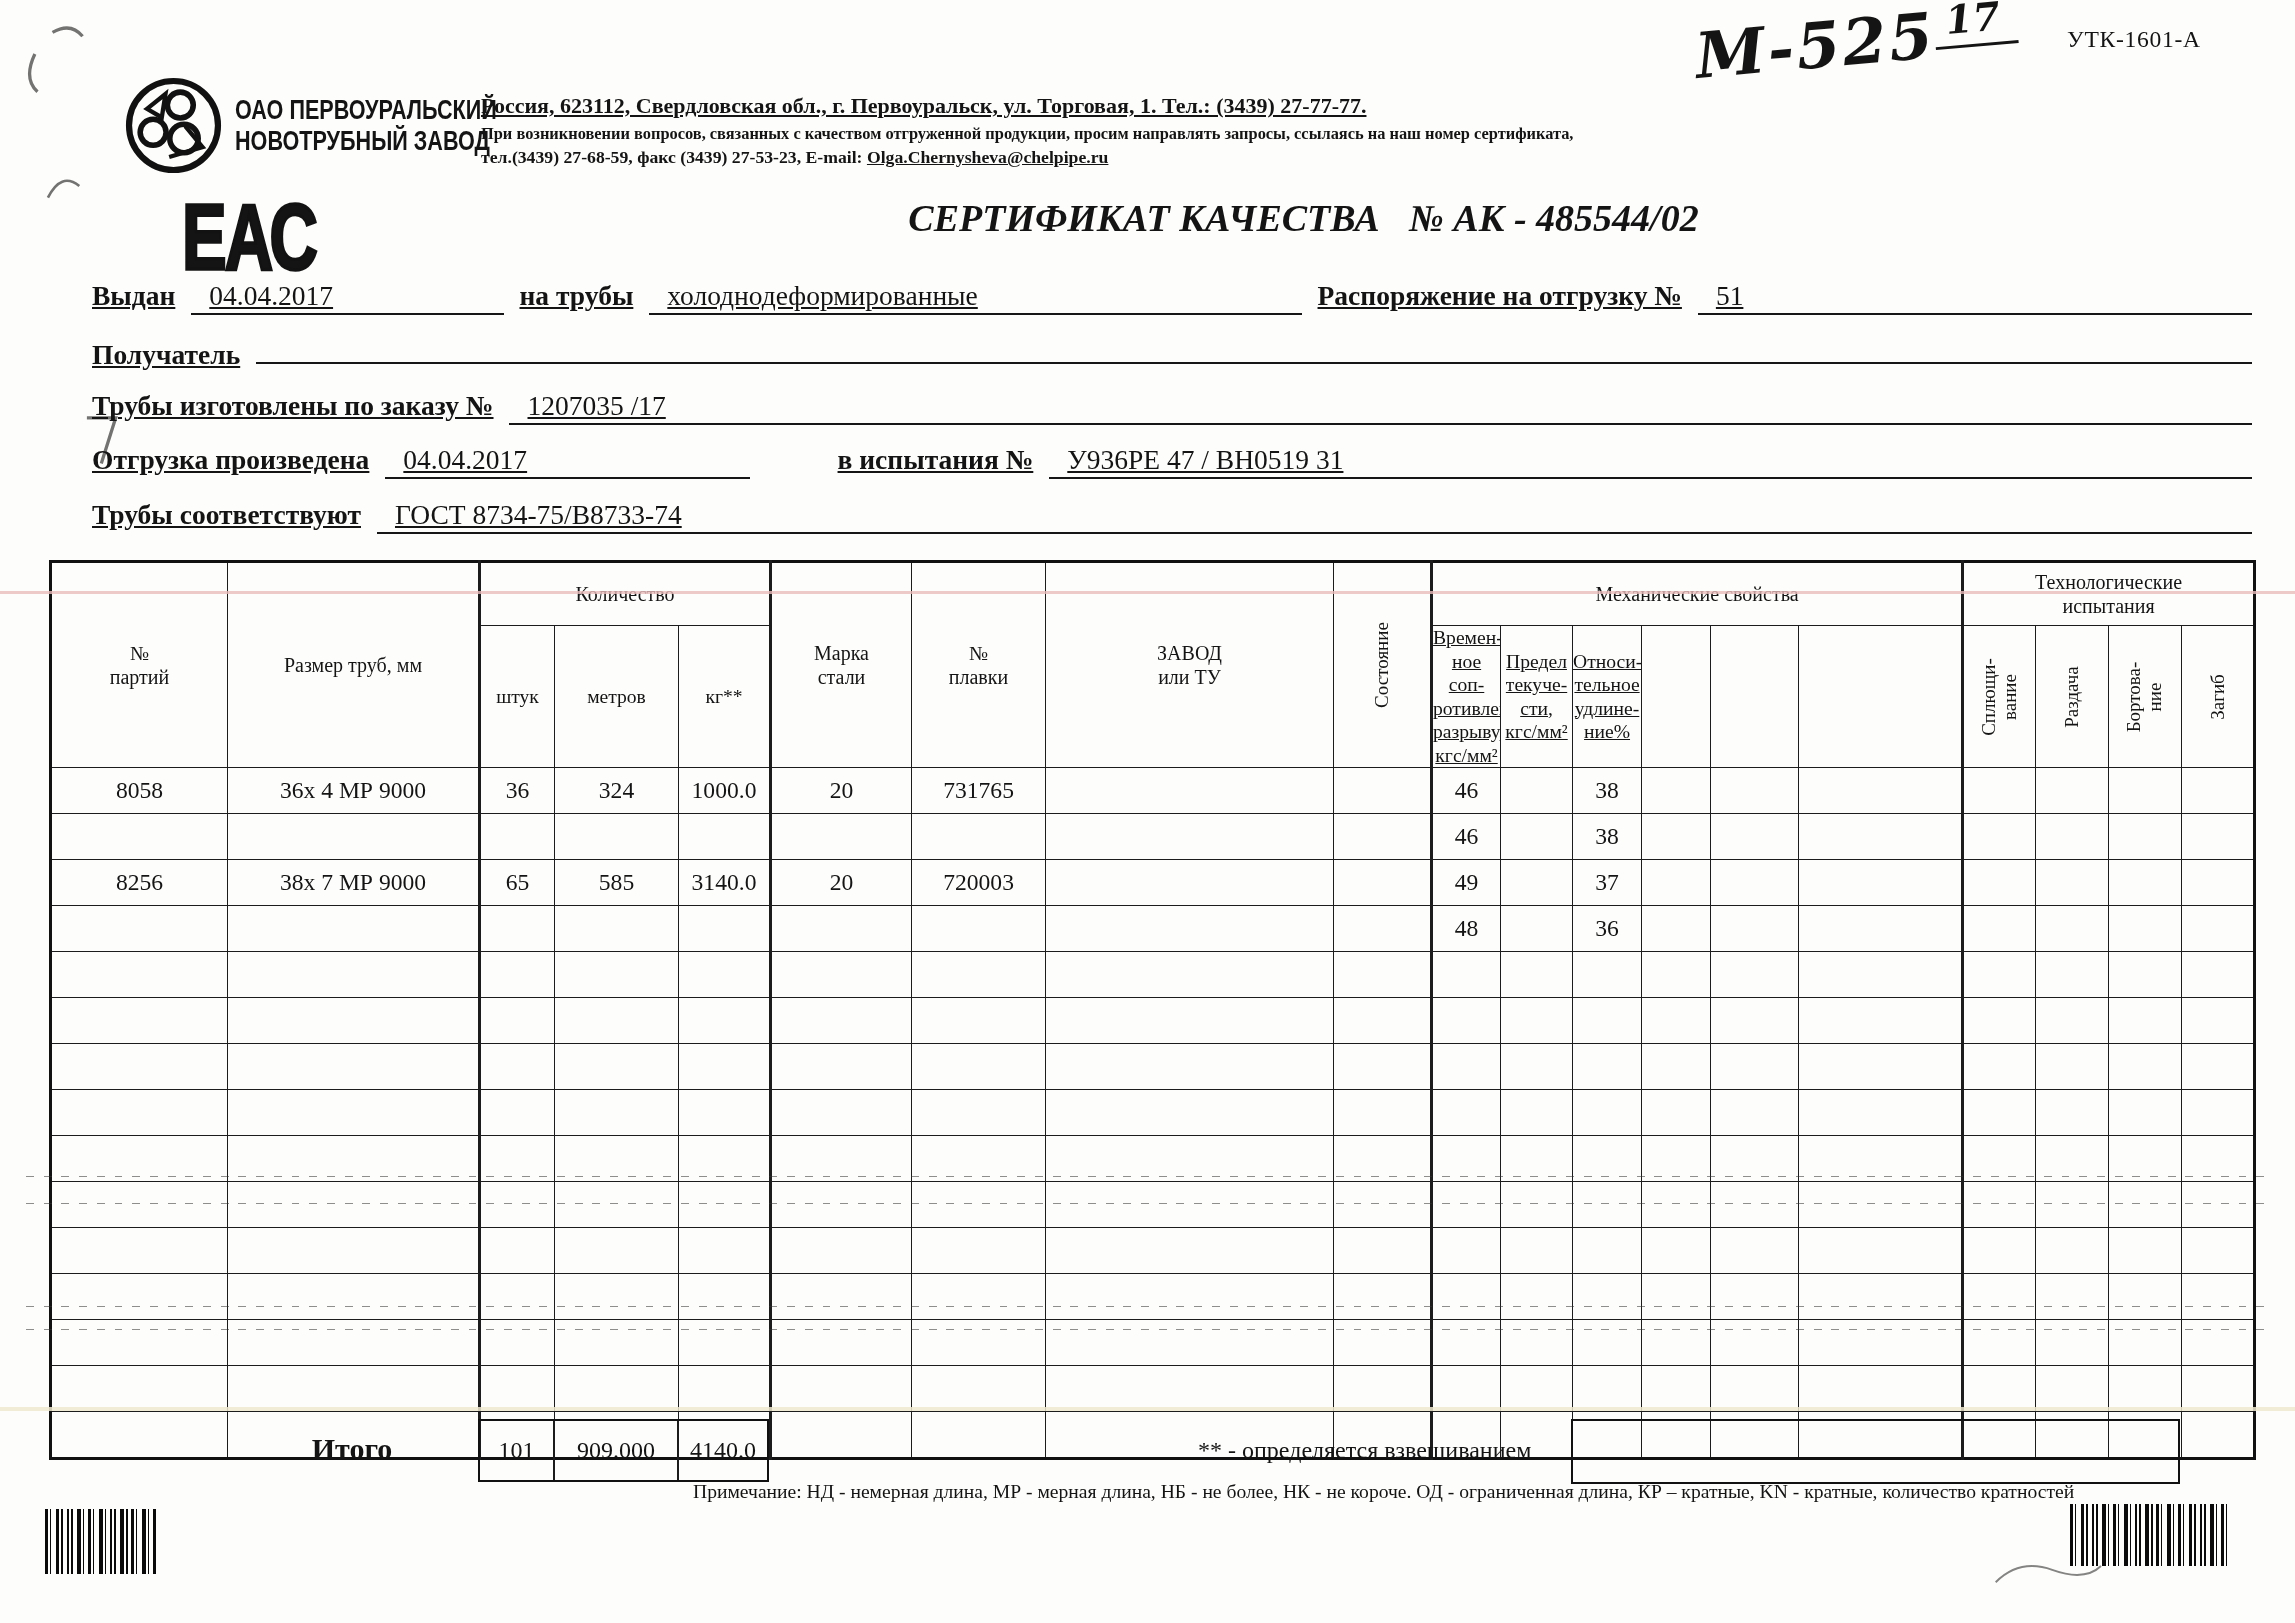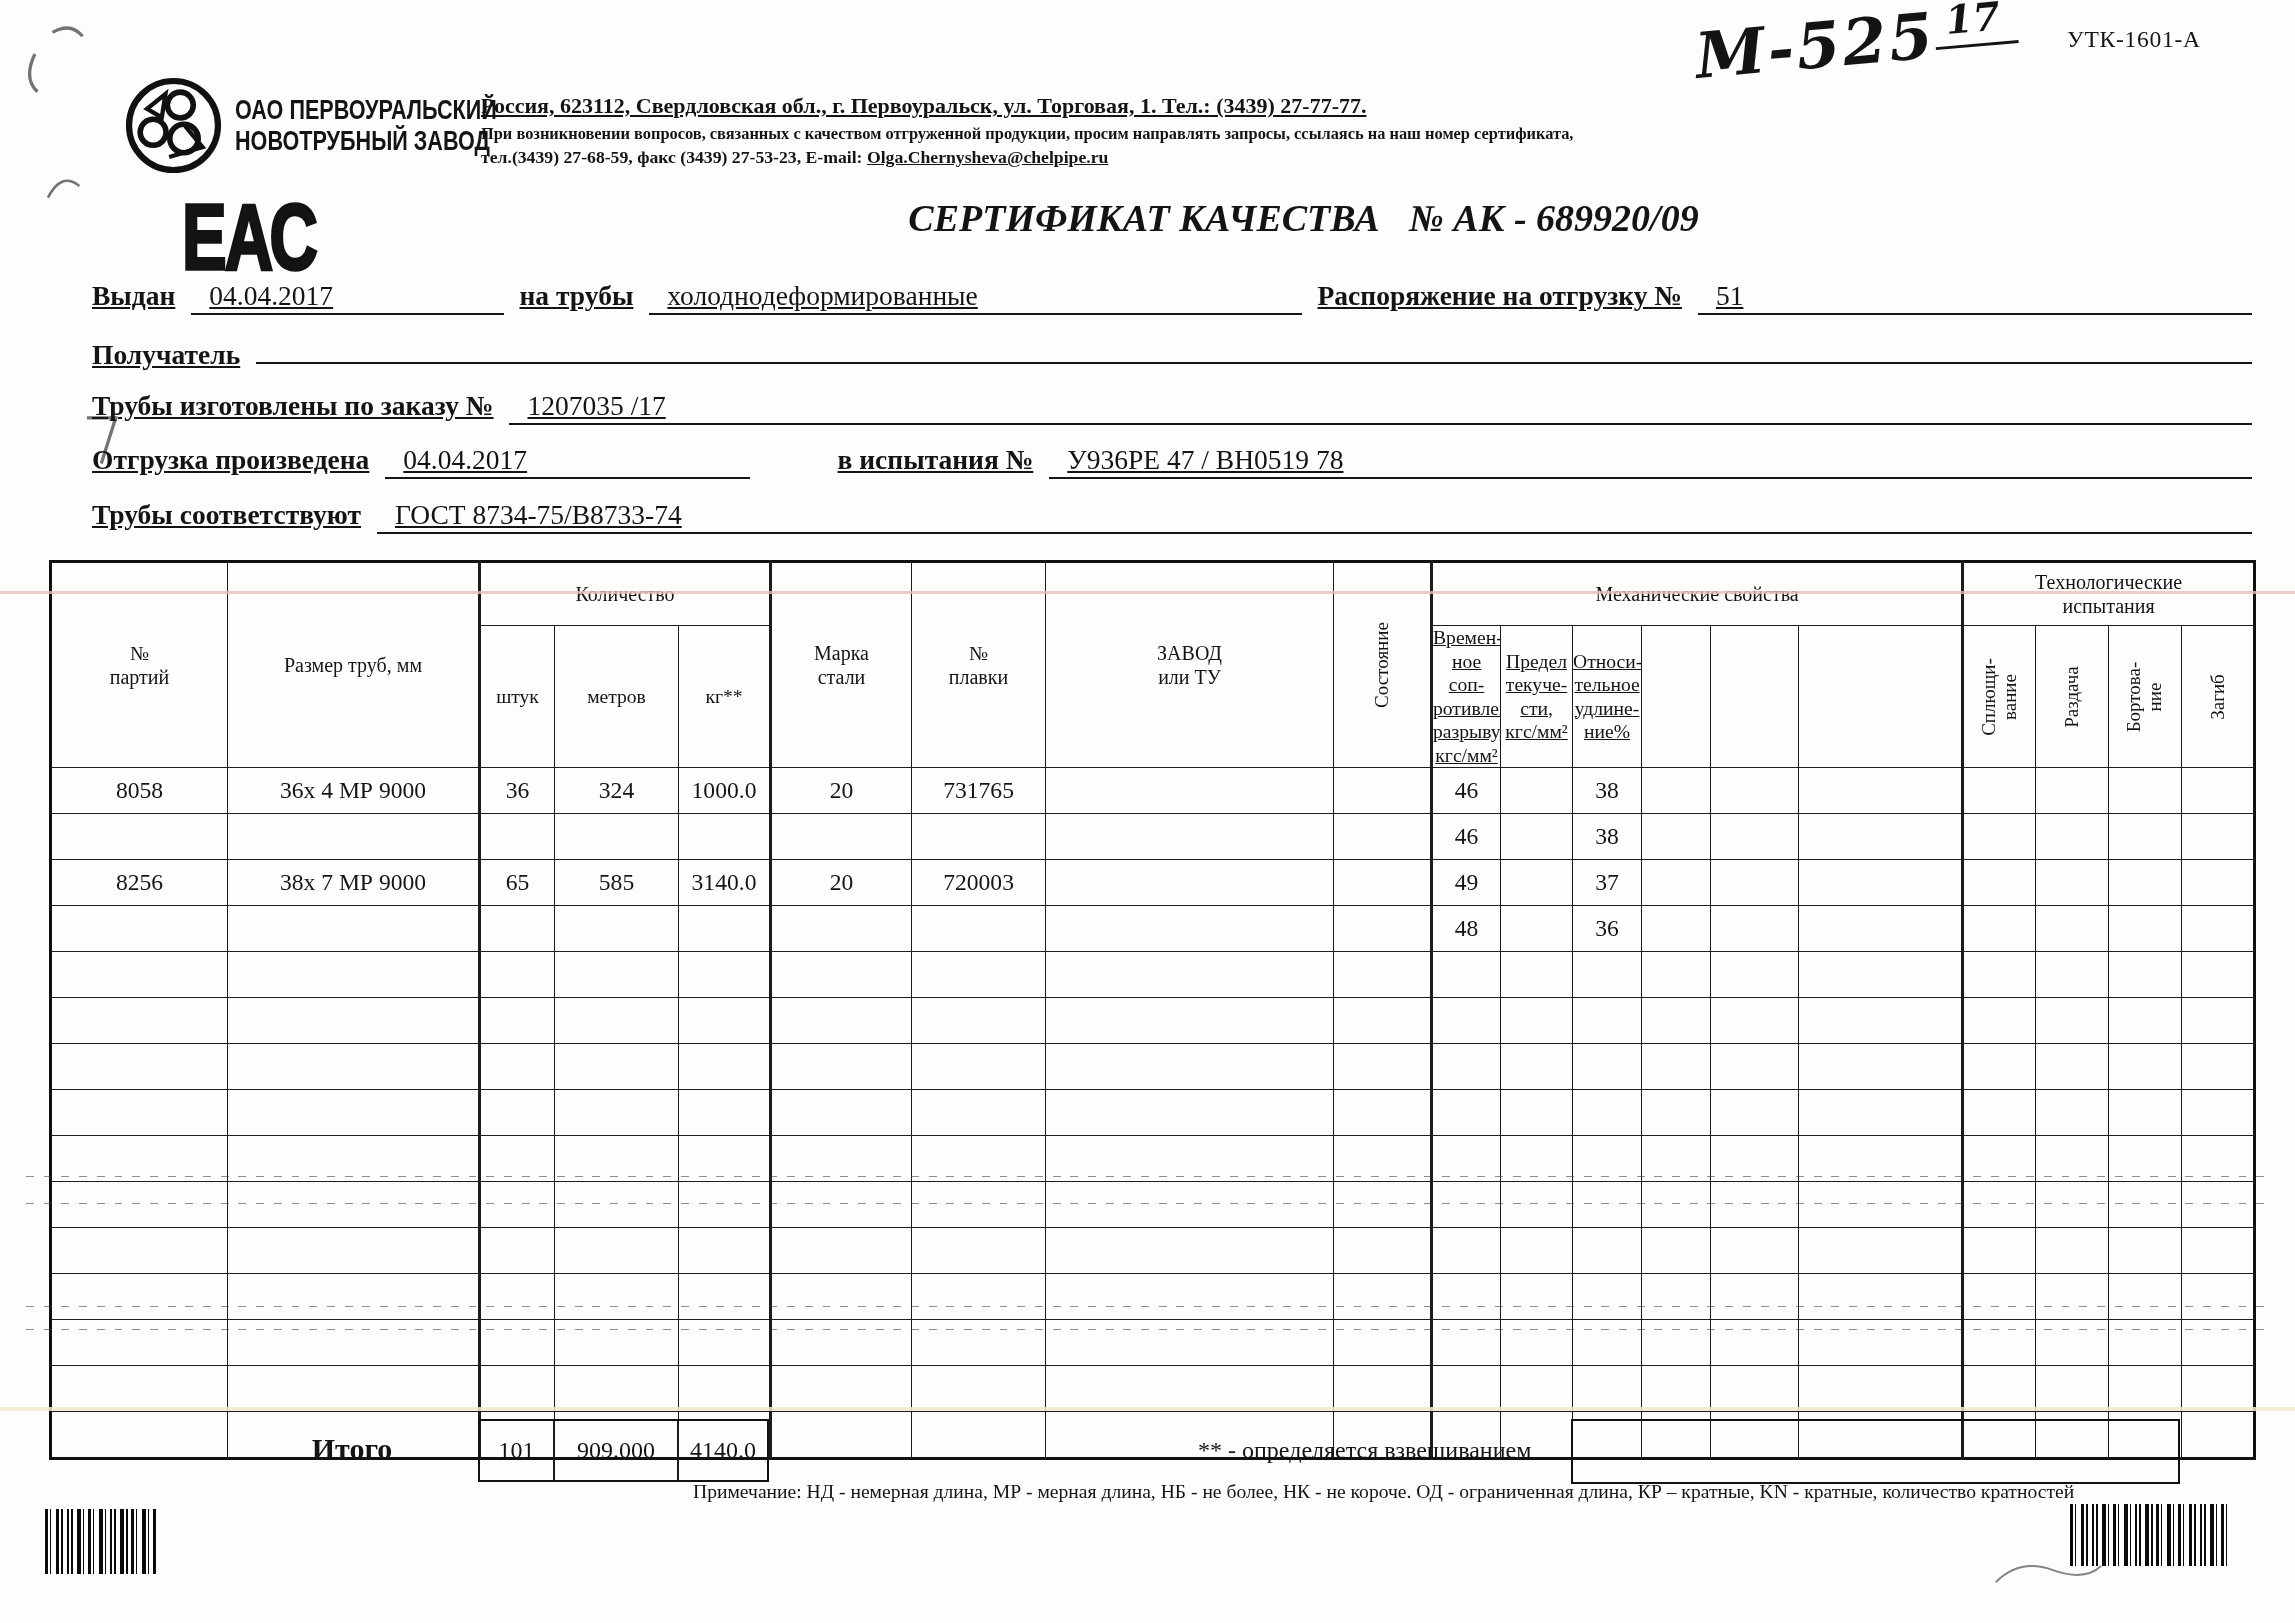--- a/index.html
+++ b/index.html
@@ -113,21 +113,21 @@
 
   <div class="hand-mark">
     <span class="hw-main">М-525</span><span class="hw-sup">17</span>
   </div>
   <div class="form-code">УТК-1601-А</div>
 
   <div class="eac-mark">ЕАС</div>
 
   <div class="doc-title">
     <span>СЕРТИФИКАТ КАЧЕСТВА</span>
-    <span>№  АК -  689920/09</span>
+    <span>№  АК -  485544/02</span>
   </div>
 
   <div class="fline" style="top:280px">
     <span class="flbl">Выдан</span>
     <span class="fval" style="width:288px">04.04.2017</span>
     <span class="flbl">на трубы</span>
     <span class="fval" style="width:628px">холоднодеформированные</span>
     <span class="flbl">Распоряжение на отгрузку №</span>
     <span class="fval grow">51</span>
   </div>
@@ -139,21 +139,21 @@
 
   <div class="fline" style="top:390px">
     <span class="flbl">Трубы изготовлены по заказу №</span>
     <span class="fval grow">1207035  /17</span>
   </div>
 
   <div class="fline" style="top:444px">
     <span class="flbl">Отгрузка произведена</span>
     <span class="fval" style="width:340px">04.04.2017</span>
     <span class="flbl" style="margin-left:72px">в испытания №</span>
-    <span class="fval grow">У936РЕ 47 / ВН0519 78</span>
+    <span class="fval grow">У936РЕ 47 / ВН0519 31</span>
   </div>
 
   <div class="fline" style="top:499px">
     <span class="flbl">Трубы соответствуют</span>
     <span class="fval grow">ГОСТ 8734-75/В8733-74</span>
   </div>
 
   <table class="cert-table">
     <colgroup>
       <col style="width:177px">

